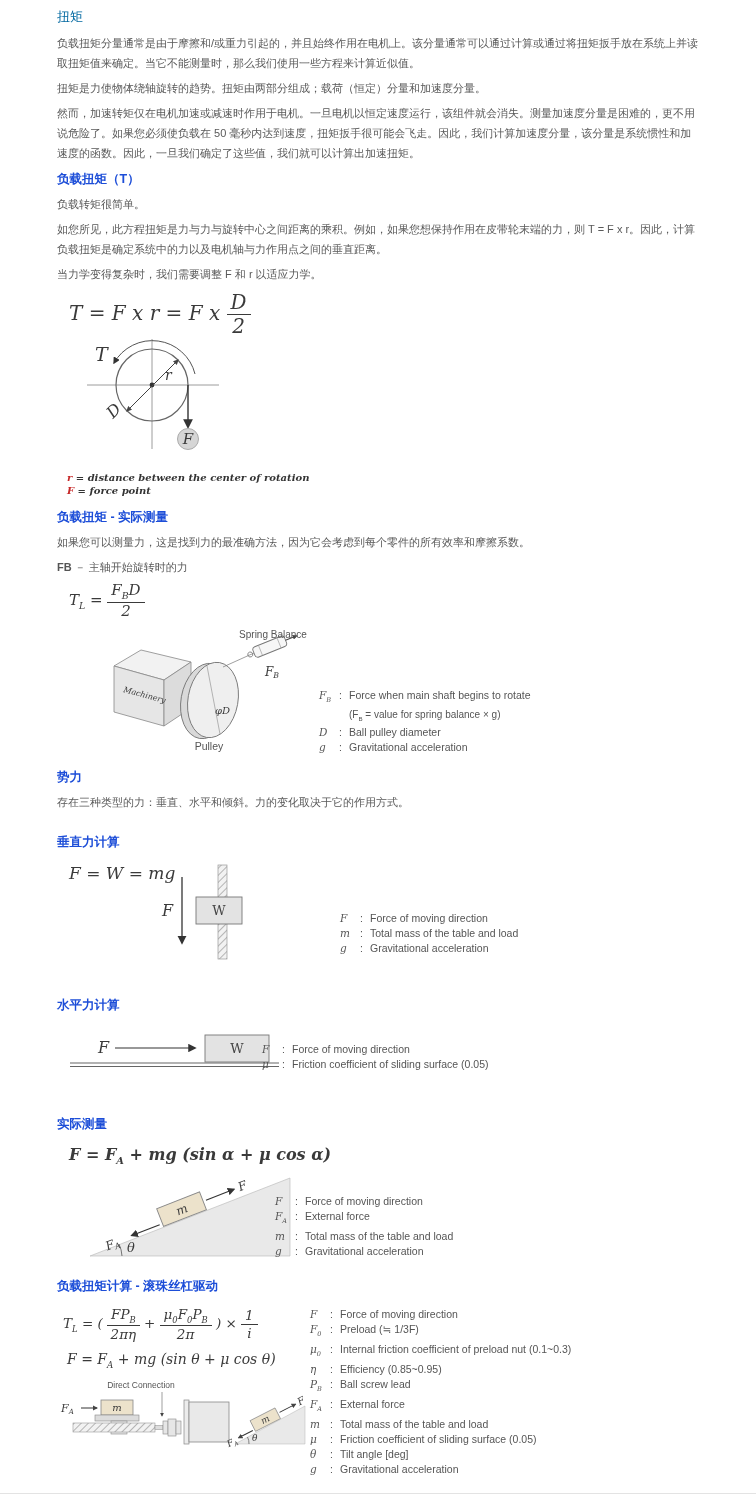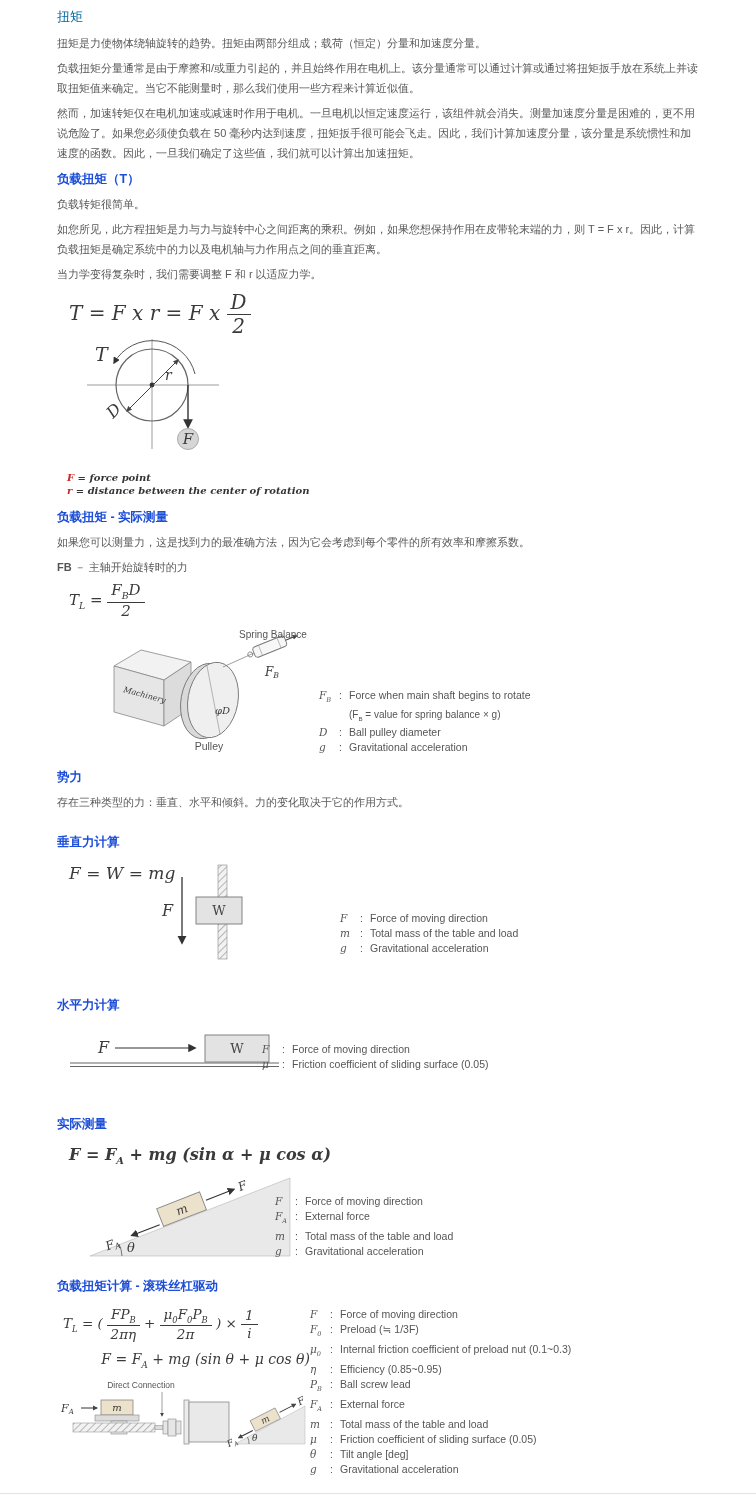--- a/index.html
+++ b/index.html
@@ -42,21 +42,21 @@
   .vert-legend{position:absolute;left:283px;top:48px;}
   .horiz-row{height:72px;margin-top:8px;}
   .horiz-svg{position:absolute;left:10px;top:0;}
   .horiz-legend{position:absolute;left:205px;top:20px;}
   .incl-row{height:92px;margin-top:2px;}
   .incl-svg{position:absolute;left:25px;top:0;}
   .incl-legend{position:absolute;left:218px;top:26px;}
   .bs-row{display:flex;margin-top:12px;}
   .bs-left{width:253px;flex:none;}
   .bs-f1{font-size:13.5px;margin-left:6px;}
-  .bs-f2{font-size:14px;margin:10px 0 0 10px;text-align:right;}
+  .bs-f2{font-size:14px;margin:10px 0 0 10px;}
   .bs-svg{margin-top:6px;}
   .bs-legend{flex:1;}
   .fb-line{margin-bottom:2px;}
   .fb-sym{font-weight:bold;color:#555;}
   .t-it{font-family:"DejaVu Serif",serif;font-style:italic;fill:#3a3a3a;}
   .t-sans{font-family:"Liberation Sans",sans-serif;fill:#555;}
   .t-sub{font-size:65%;}
   .divider{position:absolute;left:0;top:1493px;width:756px;border-top:1px solid #e3e3e3;}
 </style>
 </head>
@@ -74,22 +74,22 @@
       <rect width="5" height="5" fill="#f2f2f2"></rect>
       <line x1="0" y1="0" x2="0" y2="5" stroke="#9a9a9a" stroke-width="1.4"></line>
     </pattern>
   </defs>
 </svg>
 
 <div class="page">
 <div class="content">
 
   <h1>扭矩</h1>
+  <p>负载扭矩分量通常是由于摩擦和/或重力引起的，并且始终作用在电机上。该分量通常可以通过计算或通过将扭矩扳手放在系统上并读取扭矩值来确定。当它不能测量时，那么我们使用一些方程来计算近似值。</p>
   <p>扭矩是力使物体绕轴旋转的趋势。扭矩由两部分组成；载荷（恒定）分量和加速度分量。</p>
-  <p>负载扭矩分量通常是由于摩擦和/或重力引起的，并且始终作用在电机上。该分量通常可以通过计算或通过将扭矩扳手放在系统上并读取扭矩值来确定。当它不能测量时，那么我们使用一些方程来计算近似值。</p>
   <p>然而，加速转矩仅在电机加速或减速时作用于电机。一旦电机以恒定速度运行，该组件就会消失。测量加速度分量是困难的，更不用说危险了。如果您必须使负载在 50 毫秒内达到速度，扭矩扳手很可能会飞走。因此，我们计算加速度分量，该分量是系统惯性和加速度的函数。因此，一旦我们确定了这些值，我们就可以计算出加速扭矩。</p>
 
   <h2 class="mt-load">负载扭矩（T）</h2>
   <p style="margin-top:6px">负载转矩很简单。</p>
   <p>如您所见，此方程扭矩是力与力与旋转中心之间距离的乘积。例如，如果您想保持作用在皮带轮末端的力，则 T = F x r。因此，计算负载扭矩是确定系统中的力以及电机轴与力作用点之间的垂直距离。</p>
   <p>当力学变得复杂时，我们需要调整 F 和 r 以适应力学。</p>
 
   <div class="formula f-lg">
     <span>T = F x r = F x</span>
     <span class="frac"><span class="top">D</span><span class="bot">2</span></span>
@@ -104,22 +104,22 @@
     <text class="t-it" x="38" y="24" font-size="19">T</text>
     <line x1="70" y1="74" x2="121" y2="23" stroke="#444" stroke-width="1" marker-start="url(#ahs)" marker-end="url(#ahs)"></line>
     <text class="t-it" x="56" y="82" font-size="16" transform="rotate(-45 56 82)">D</text>
     <text class="t-it" x="108" y="43" font-size="14" fill="#c62828">r</text>
     <line x1="131" y1="48" x2="131" y2="90" stroke="#333" stroke-width="1.4" marker-end="url(#ah)"></line>
     <circle cx="131" cy="102" r="10.5" fill="#d6d6d6" stroke="#ababab" stroke-width="1"></circle>
     <text class="t-it" x="131" y="107" font-size="15" fill="#c62828" text-anchor="middle">F</text>
   </svg>
 
   <div class="cap">
+    <div><span class="red">r</span> <span>= distance between the center of rotation</span></div>
     <div><span class="red">F</span> <span>= force point</span></div>
-    <div><span class="red">r</span> <span>= distance between the center of rotation</span></div>
   </div>
 
   <h2 class="mt-meas" style="margin-top:12px">负载扭矩 - 实际测量</h2>
   <p style="margin-top:6px">如果您可以测量力，这是找到力的最准确方法，因为它会考虑到每个零件的所有效率和摩擦系数。</p>
   <p class="fb-line"><span class="fb-sym">FB</span> <span>－ 主轴开始旋转时的力</span></p>
 
   <div class="formula f-md">
     <span>T<sub>L</sub></span>
     <span>=</span>
     <span class="frac"><span class="top">F<sub>B</sub>D</span><span class="bot">2</span></span>

